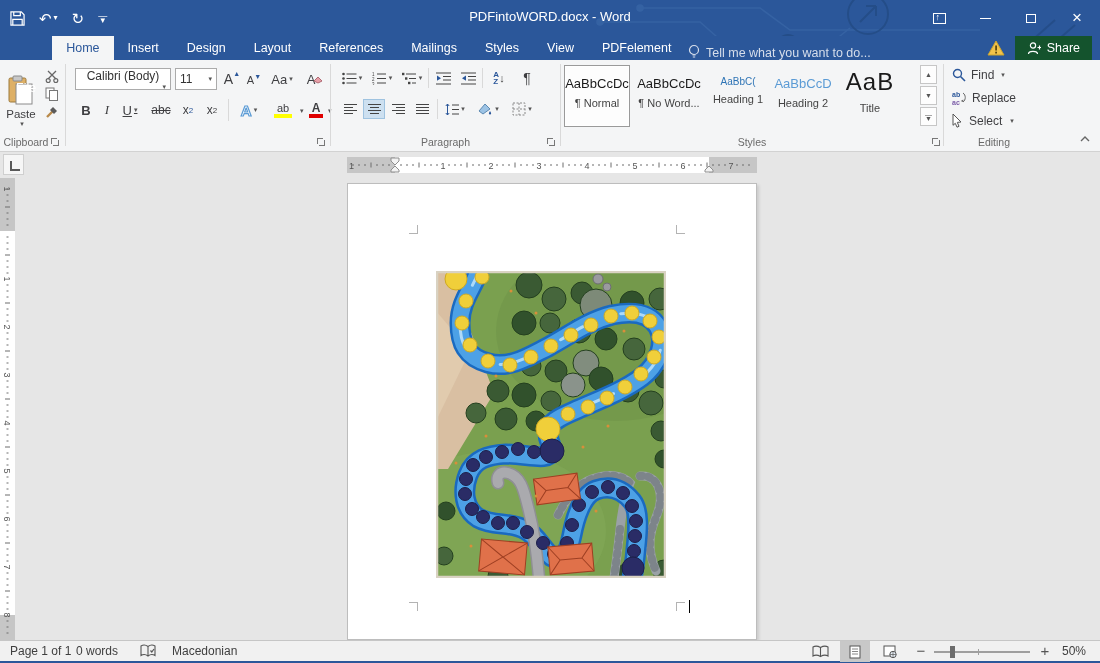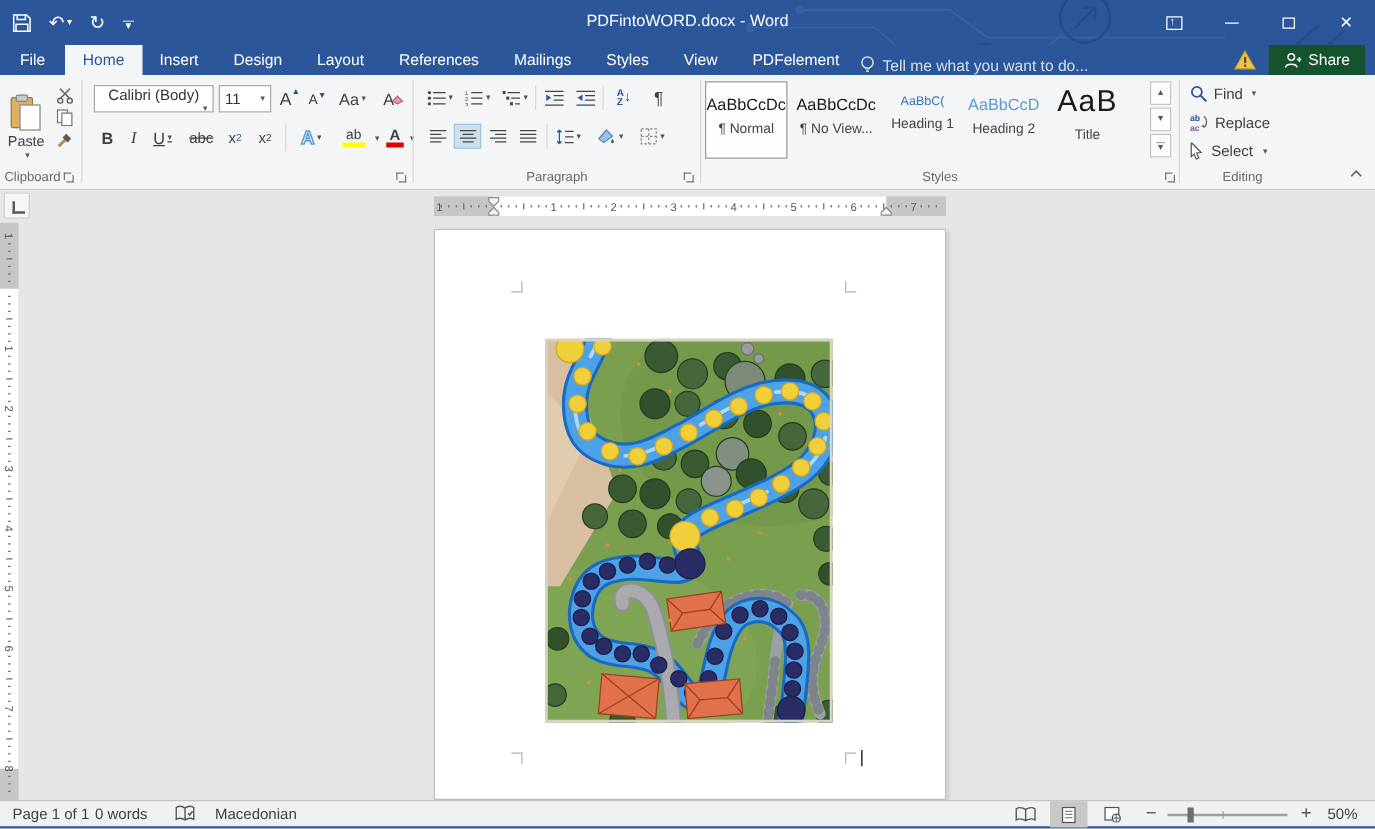--- a/index.html
+++ b/index.html
@@ -18,21 +18,21 @@
   .winctl { position:absolute; right:0; top:0; height:36px; display:flex; z-index:3; }
   .winctl .wbtn { width:46px; height:36px; display:flex; align-items:center; justify-content:center; color:#fff; font-size:14px; }
   .maxbox { width:10px; height:9px; border:1px solid #fff; display:inline-block; }
   .minline { width:11px; height:1px; background:#fff; display:inline-block; }
   .ribopt { width:13px; height:11px; border:1px solid #fff; position:relative; }
   .ribopt:after { content:"↑"; position:absolute; left:2px; top:-2px; font-size:9px; }
 
   
   .tabs { position:absolute; left:0; top:0; height:24px; display:flex; z-index:2; }
   .tab { height:24px; padding:0 14px; line-height:24px; color:#fff; font-size:12.5px; }
-  .tab.file { background:transparent; padding:0 16px; }
+  .tab.file { background:transparent; padding:0 16px;margin-top:40px; }
   .tab.active { background:#f4f5f6; color:#2b579a; }
   .tellme { position:absolute; left:688px; top:0; height:24px; display:flex; align-items:flex-end; gap:6px; color:#d6deeb; font-size:12.5px; z-index:2; }
   .tabrow-right { position:absolute; right:8px; top:0; height:24px; display:flex; align-items:center; gap:10px; z-index:2; }
   .sharebtn { height:24px; background:#14532d; color:#fff; display:flex; align-items:center; gap:6px; padding:0 12px; font-size:12.5px; }
 
   
   .ribbon { position:absolute; left:0; top:60px; width:1100px; height:92px; background:#f4f5f6; border-bottom:1px solid #d2d2d2; }
   .rgroup { position:absolute; top:0; height:91px; }
   .gsep { position:absolute; top:4px; width:1px; height:82px; background:#d9d9d9; }
   .glabel { position:absolute; bottom:3px; width:100%; text-align:center; color:#6a6a6a; font-size:10.5px; }
@@ -395,21 +395,21 @@
       <div class="gsep" style="left:229px;"></div>
     </div>
 
     <div class="rgroup" style="left:561px;width:382px;">
       <div class="stylecard sel" style="left:3px;width:66px;">
         <div class="sample">AaBbCcDc</div>
         <div class="sname">¶ Normal</div>
       </div>
       <div class="stylecard" style="left:73px;width:70px;">
         <div class="sample">AaBbCcDc</div>
-        <div class="sname">¶ No View...</div>
+        <div class="sname">¶ No Word...</div>
       </div>
       <div class="stylecard" style="left:147px;width:60px;">
         <div class="sample h1">AaBbC(</div>
         <div class="sname">Heading 1</div>
       </div>
       <div class="stylecard" style="left:211px;width:62px;">
         <div class="sample h2">AaBbCcD</div>
         <div class="sname">Heading 2</div>
       </div>
       <div class="stylecard" style="left:277px;width:64px;">

